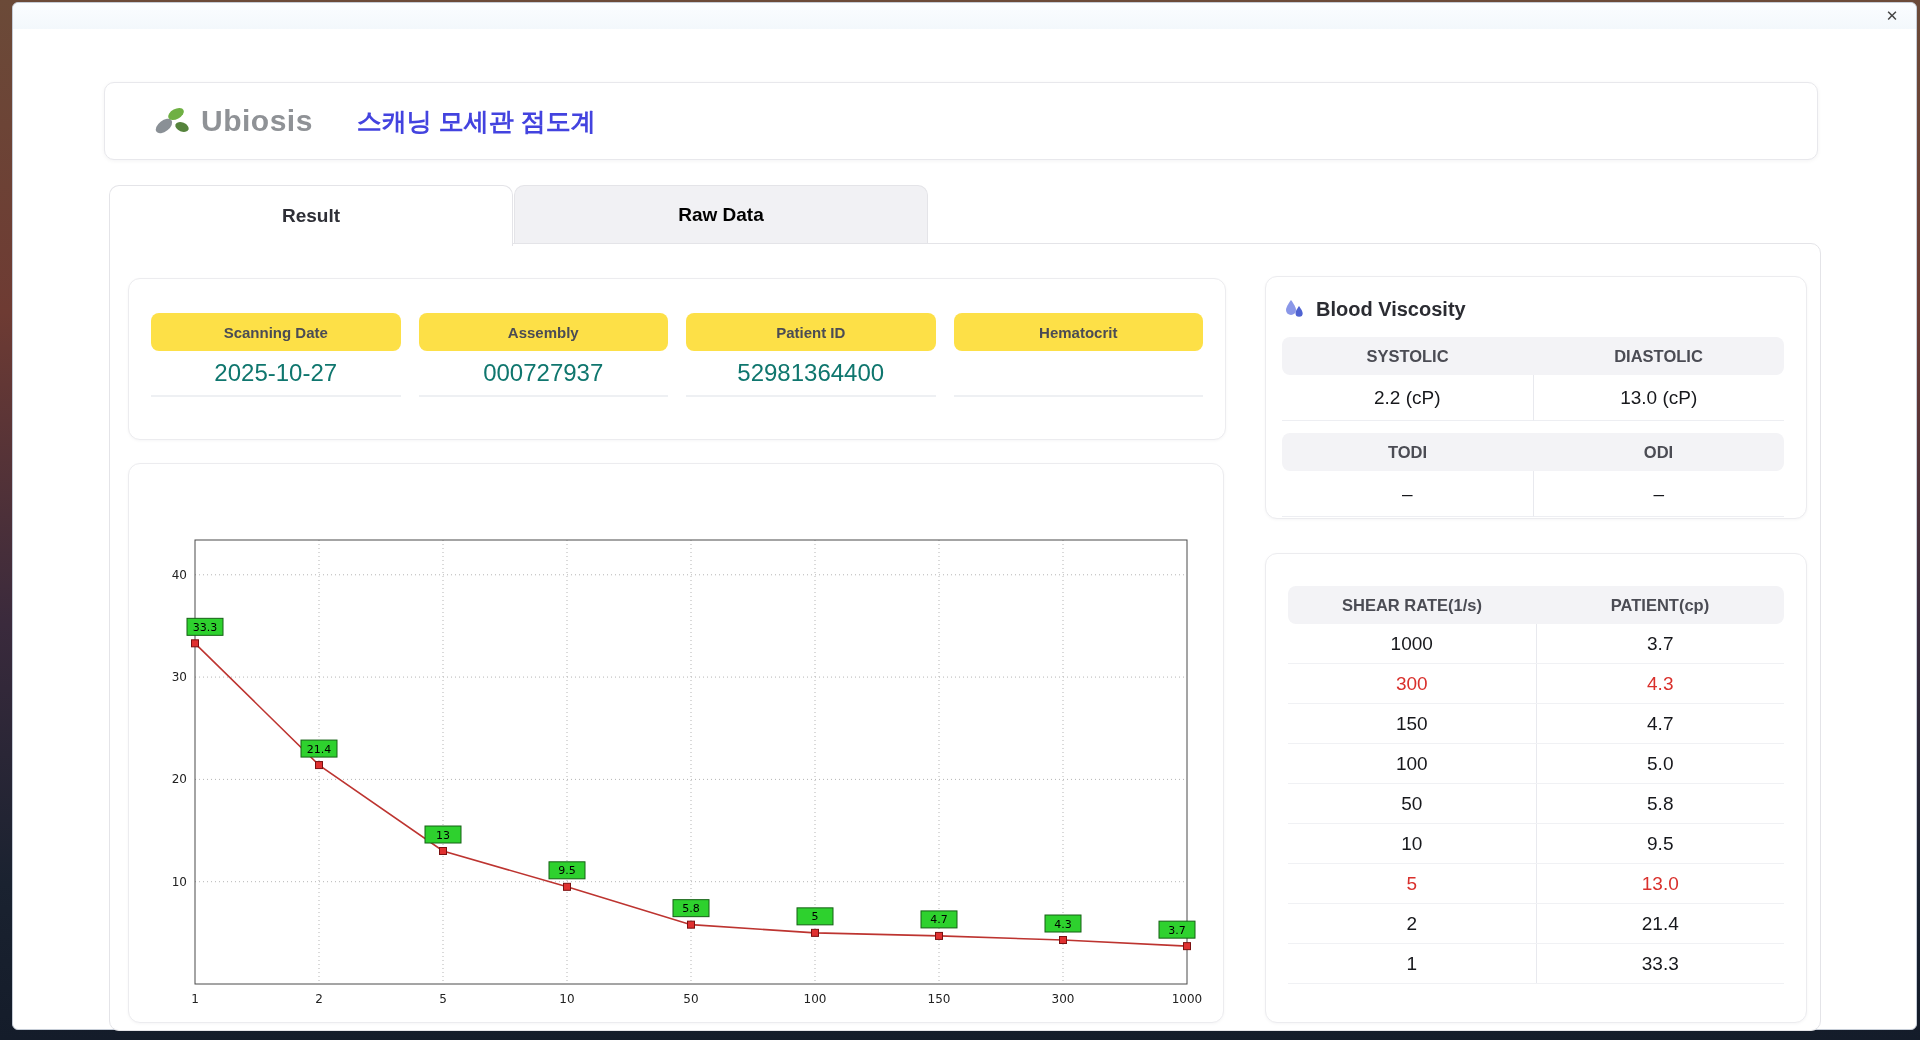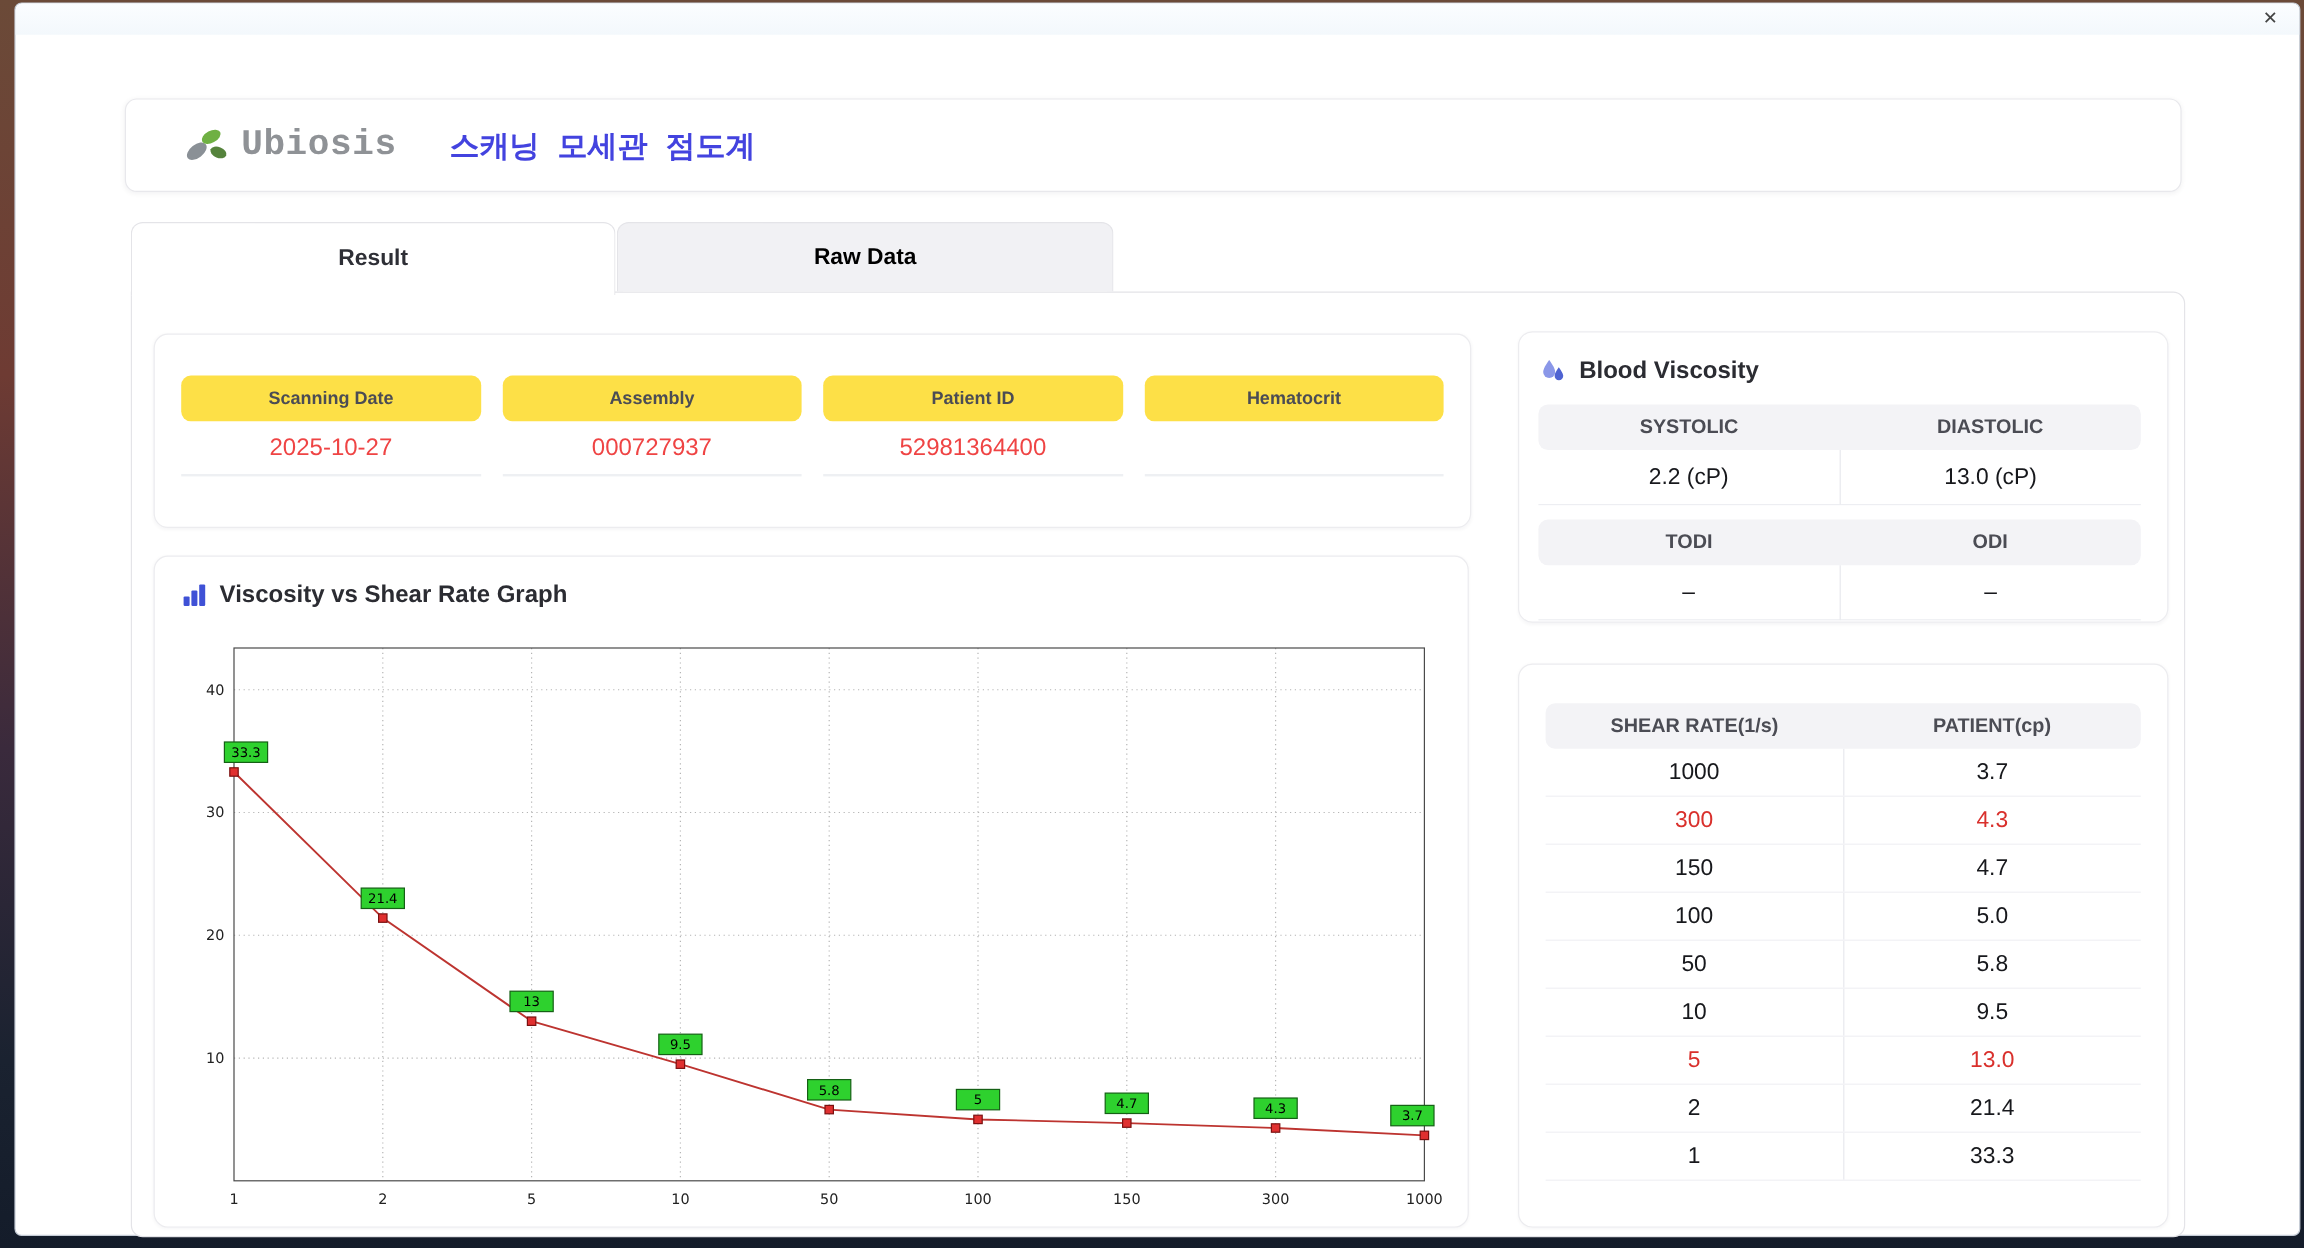--- a/index.html
+++ b/index.html
@@ -18,21 +18,21 @@
   }
   .close{
     position:absolute;right:14px;top:3px;width:20px;height:20px;line-height:20px;
     text-align:center;font-size:15px;color:#444;cursor:pointer;
   }
   
   .header-card{
     position:absolute;left:91px;top:79px;width:1714px;height:78px;
     border:1px solid #e8e8ec;border-radius:10px;background:#fff;
     box-shadow:0 1px 4px rgba(20,20,40,.05);
-    display:flex;align-items:center;padding:0 46px;box-sizing:border-box;font-family:Liberation Mono, monospace;
+    display:flex;align-items:center;padding:0 46px;box-sizing:border-box;
   }
   .logo{display:flex;align-items:center;gap:4px;}
   .logo-text{font-size:30px;font-weight:700;color:#8f9296;letter-spacing:.5px;}
   .app-title{margin-left:44px;font-size:25px;font-weight:700;color:#4343df;}
   
   .tabs{position:absolute;left:96px;top:182px;display:flex;z-index:3;}
   .tab{
     width:404px;height:58px;display:flex;align-items:center;justify-content:center;
     font-size:19px;font-weight:600;color:#000000;background:#f1f1f4;
     border:1px solid #e4e4e8;border-bottom:none;border-radius:10px 10px 0 0;
@@ -56,21 +56,21 @@
   .shear-card{left:1155px;top:309px;width:542px;height:470px;}
   
   .fields{display:flex;gap:18px;margin-top:16px;}
   .field{width:250px;}
   .field-label{
     height:38px;background:#fde047;border-radius:8px;display:flex;align-items:center;
     justify-content:center;font-size:15px;font-weight:700;color:#4b4c54;
   }
   .field-value{
     height:44px;display:flex;align-items:center;justify-content:center;
-    font-size:20px;color:#ef4444;border-bottom:2px solid #eef0f3;
+    font-size:24px;color:#0f766e;border-bottom:2px solid #eef0f3;
   }
   
   .bv-grid{margin-top:14px;}
   .bv-row{display:flex;}
   .bv-head{background:#f3f3f6;border-radius:8px;}
   .bv-head .bv-cell{height:38px;font-size:16.5px;font-weight:600;color:#4b4c54;}
   .bv-vals .bv-cell{height:45px;font-size:19px;color:#17181c;border-bottom:1px solid #edeef2;}
   .bv-vals .bv-cell:first-child{border-right:1px solid #e8e9ee;}
   .bv-cell{flex:1;display:flex;align-items:center;justify-content:center;}
   .bv-gap{height:12px;}
@@ -134,28 +134,20 @@
             <div class="field-value">52981364400</div>
           </div>
           <div class="field">
             <div class="field-label">Hematocrit</div>
             <div class="field-value"></div>
           </div>
         </div>
     </section>
 
     <section class="card graph-card">
-      <div class="card-title">
-        <svg width="22" height="22" viewBox="0 0 22 22">
-          <rect x="2" y="12" width="5" height="8" rx="1" fill="#3f51d6"></rect>
-          <rect x="8.5" y="7" width="5" height="13" rx="1" fill="#3f51d6"></rect>
-          <rect x="15" y="2" width="5" height="18" rx="1" fill="#3f51d6"></rect>
-        </svg>
-        <span>Viscosity vs Shear Rate Graph</span>
-      </div>
       <div class="chart-wrap" id="chart"><svg width="1070" height="492" viewBox="0 0 1070 492">
             <line x1="182" y1="8" x2="182" y2="452" class="grid-line"></line>
             <line x1="306" y1="8" x2="306" y2="452" class="grid-line"></line>
             <line x1="430" y1="8" x2="430" y2="452" class="grid-line"></line>
             <line x1="554" y1="8" x2="554" y2="452" class="grid-line"></line>
             <line x1="678" y1="8" x2="678" y2="452" class="grid-line"></line>
             <line x1="802" y1="8" x2="802" y2="452" class="grid-line"></line>
             <line x1="926" y1="8" x2="926" y2="452" class="grid-line"></line>
             <line x1="58" y1="349.6958525345622" x2="1050" y2="349.6958525345622" class="grid-line"></line>
             <line x1="58" y1="247.3917050691244" x2="1050" y2="247.3917050691244" class="grid-line"></line>

